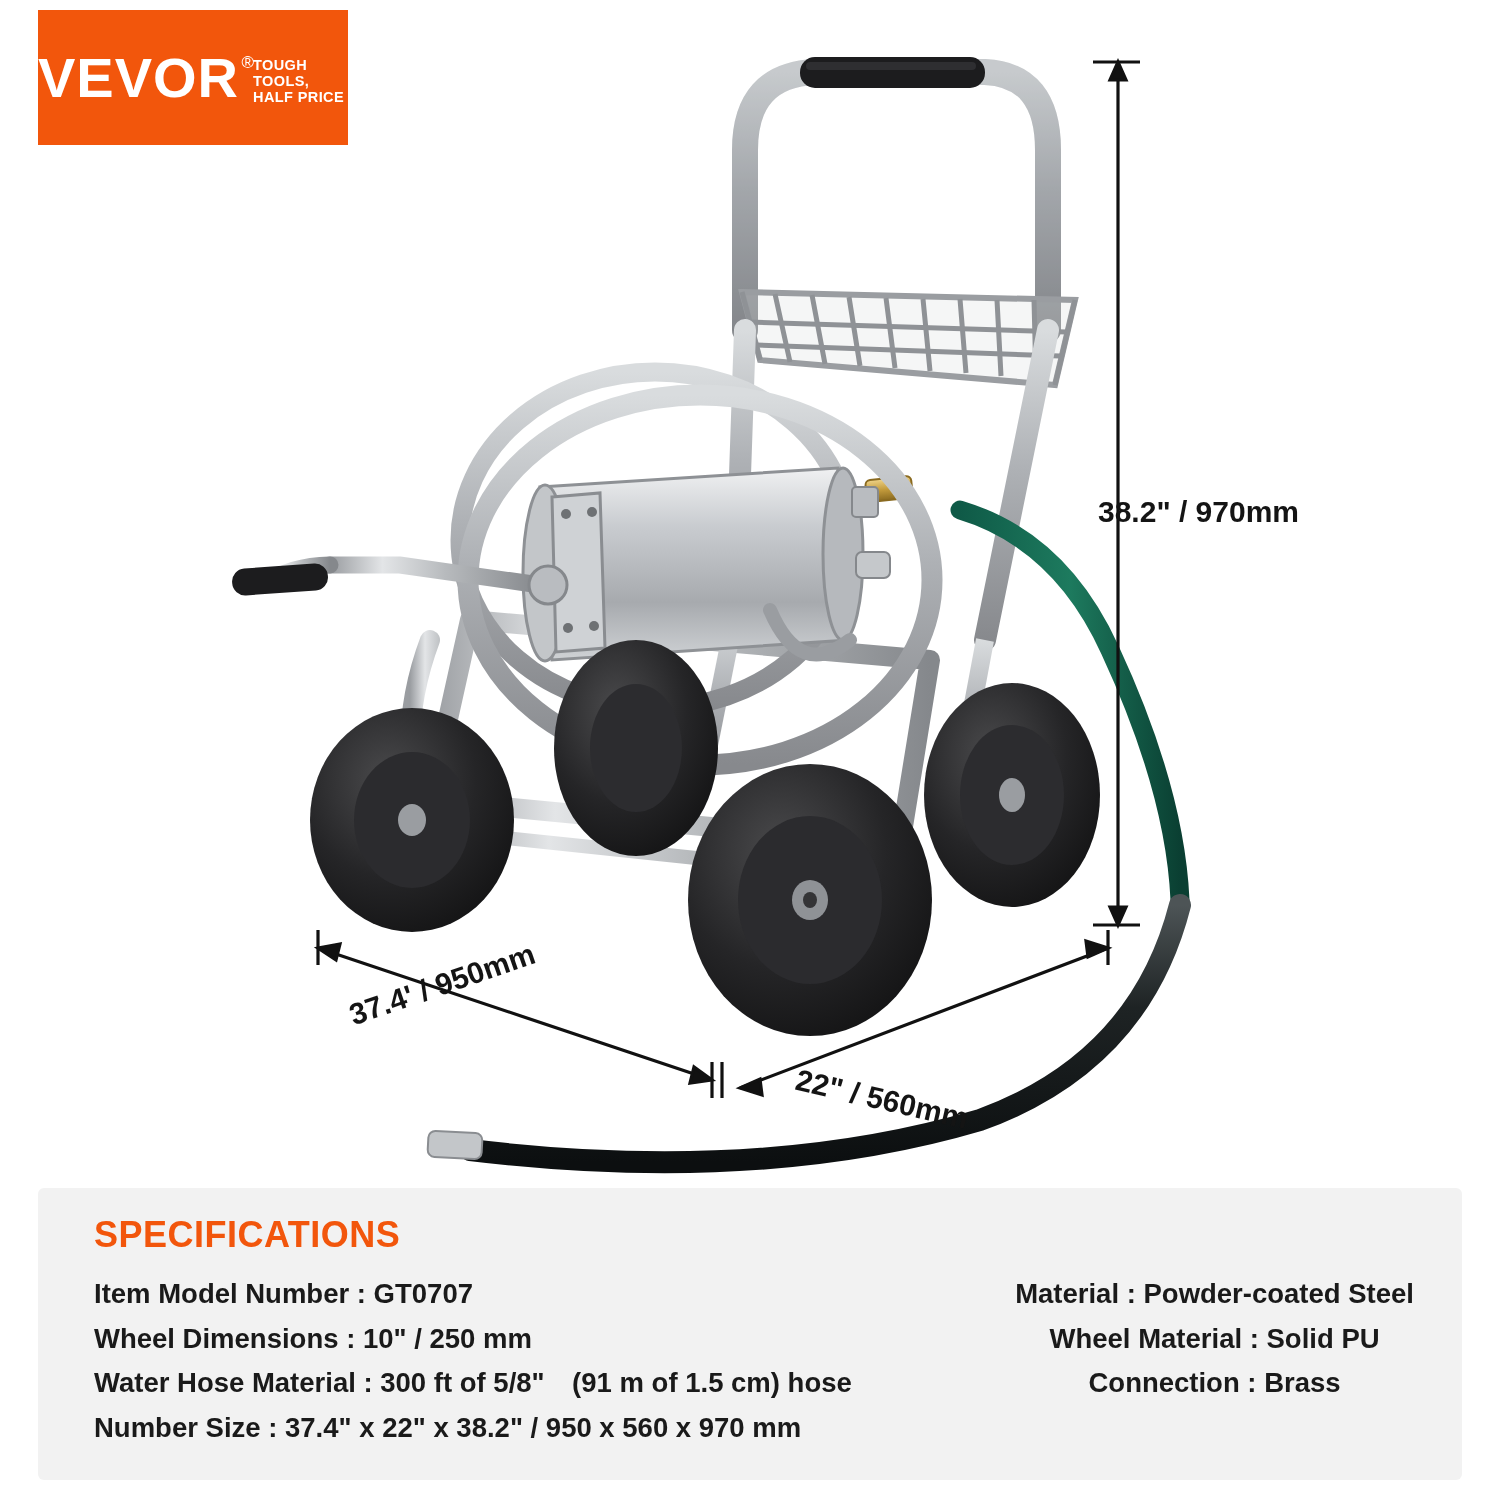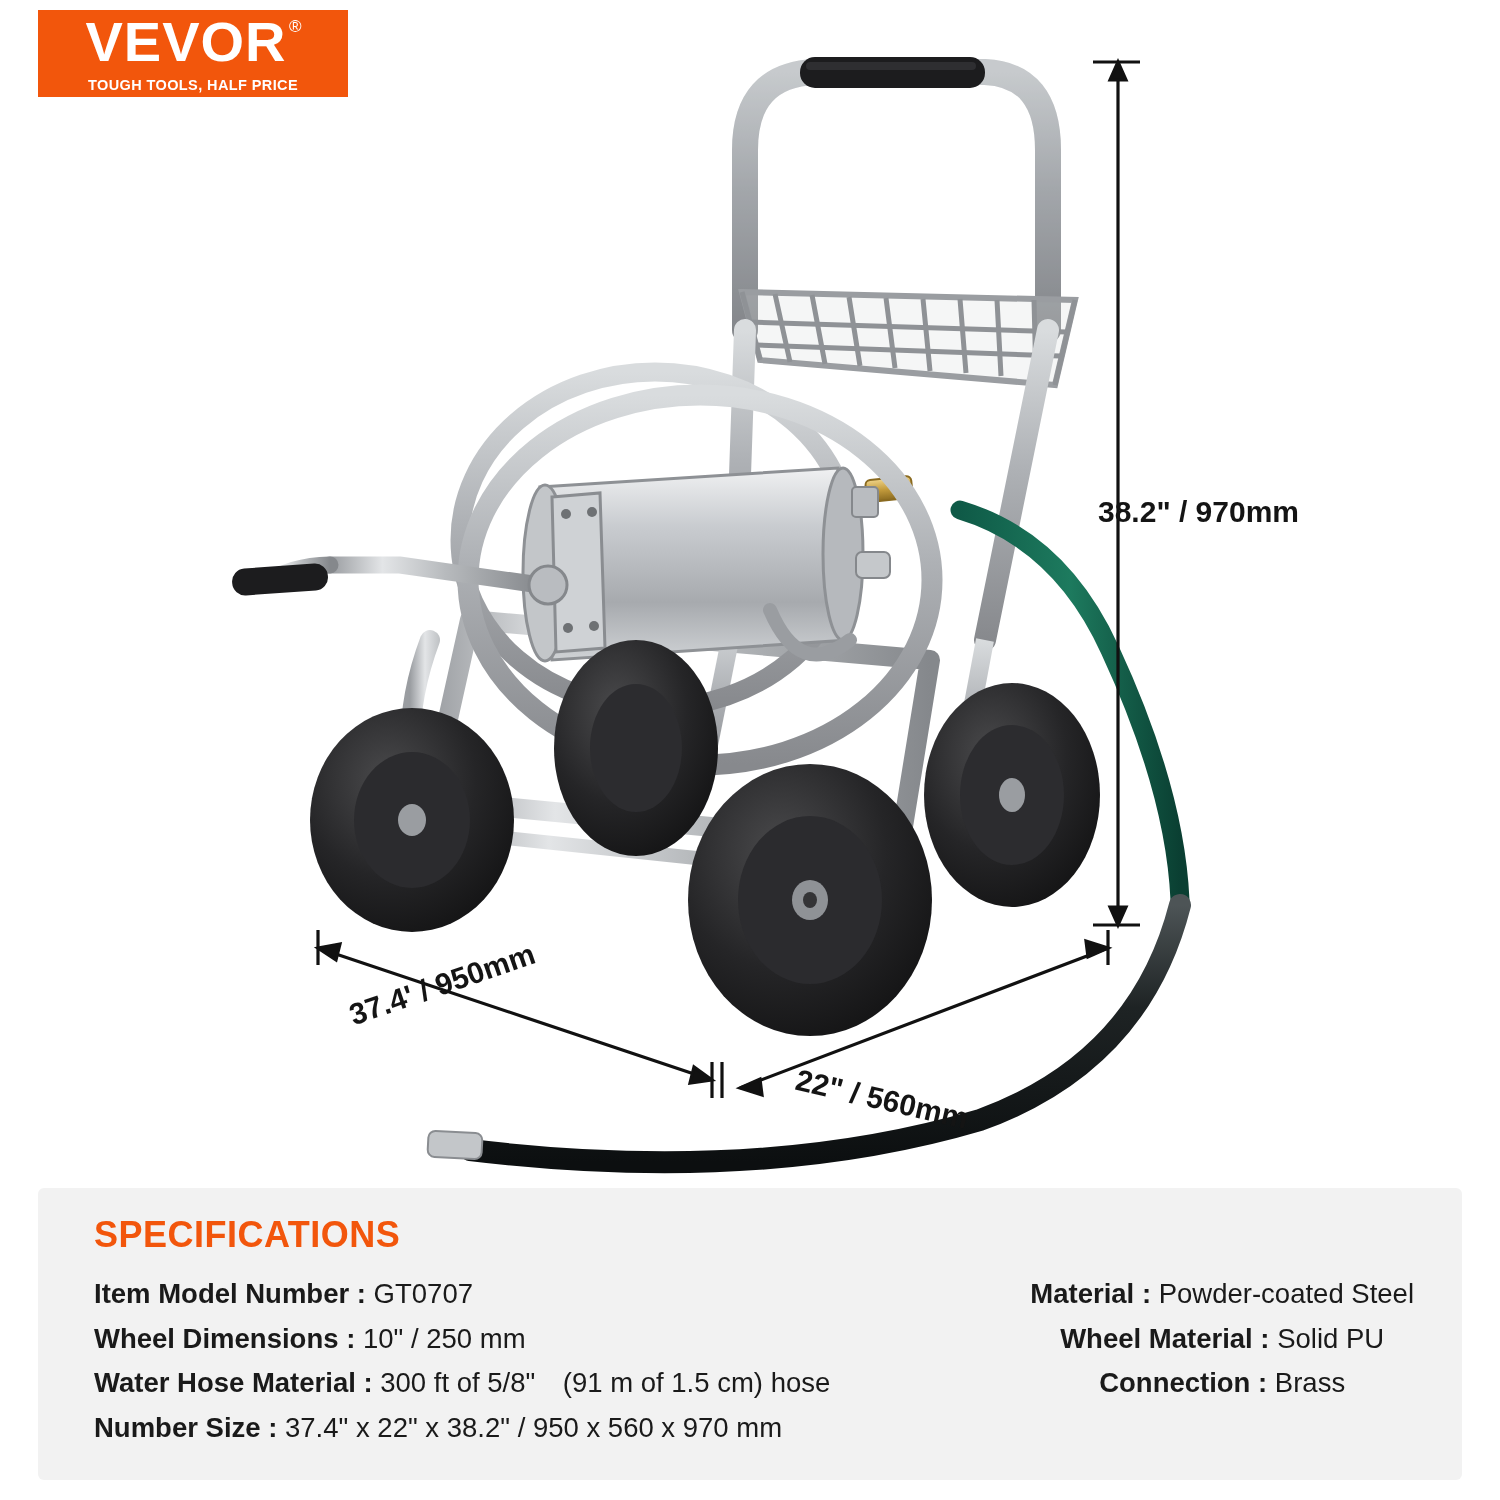--- a/index.html
+++ b/index.html
@@ -14,24 +14,24 @@
     position: relative;
     overflow: hidden;
   }
 
   
   .logo-box {
     position: absolute;
     left: 38px;
     top: 10px;
     width: 310px;
-    height: 87px;
+    height: 135px;
     background: #f2560c;
     display: flex;
-    flex-direction: column;
+    flex-direction: row;
     align-items: center;
     justify-content: center;
   }
   .logo-word {
     color: #ffffff;
     font-size: 56px;
     font-weight: bold;
     letter-spacing: 1px;
     line-height: 1;
     position: relative;
@@ -100,21 +100,21 @@
   .spec-col.left  { align-items: flex-start; padding-left: 22px; }
   .spec-col.right { align-items: center; padding-right: 14px; }
 
   .spec-row {
     font-size: 27.5px;
     color: #1a1a1a;
     line-height: 1.62;
     white-space: nowrap;
   }
   .spec-row .k { font-weight: bold; }
-  .spec-row .v { font-weight: normal; }
+  .spec-row .v { font-weight: bold; }
 </style>
 </head>
 <body>
 
 <div class="logo-box">
   <div class="logo-word">
     <span>VEVOR</span>
     <span class="logo-reg">®</span>
   </div>
   <div class="logo-tag">TOUGH TOOLS, HALF PRICE</div>

